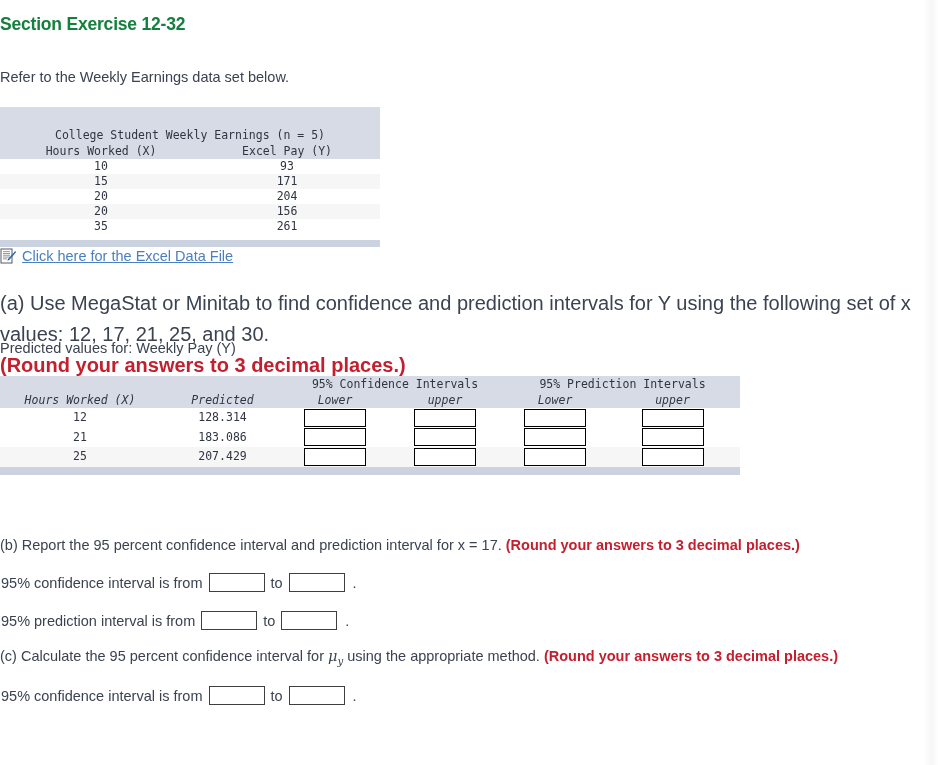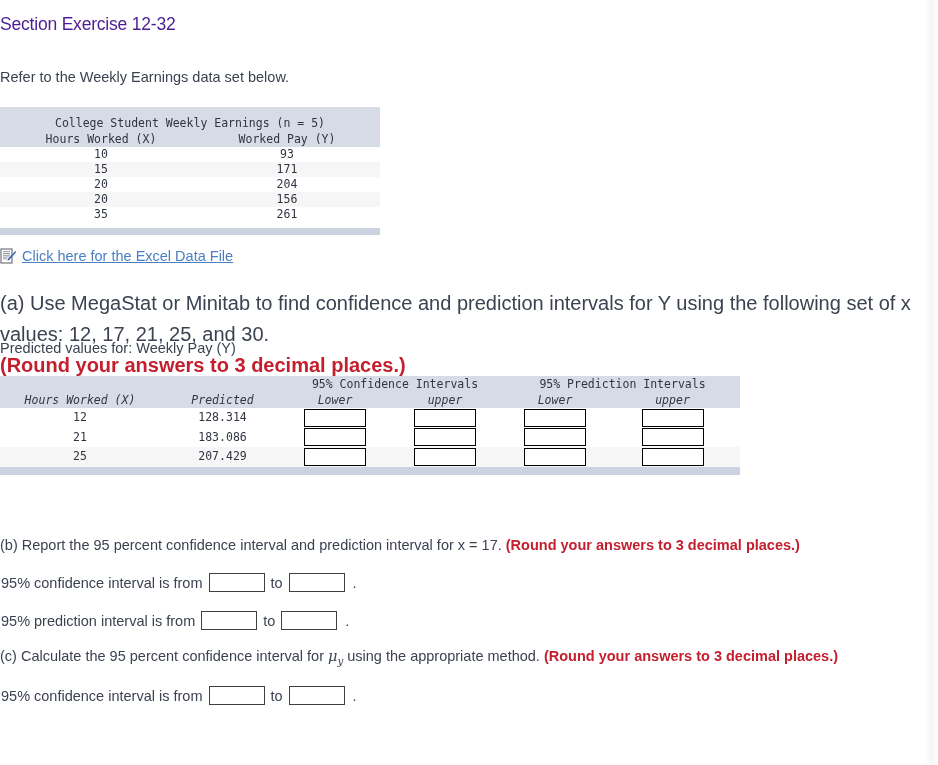--- a/index.html
+++ b/index.html
@@ -33,23 +33,23 @@
     background: linear-gradient(to right, rgba(0,0,0,0) 0%, rgba(0,0,0,0.035) 55%, rgba(0,0,0,0.0) 100%);
     pointer-events: none;
   }
 
   h1.title {
     position: absolute;
     left: 0px;
     top: 14px;
     margin: 0;
     font-size: 17.5px;
-    font-weight: normal;
+    font-weight: bold;
     letter-spacing: -0.2px;
-    color: #4c1d95;
+    color: #15803d;
   }
 
   .intro {
     position: absolute;
     left: 0px;
     top: 69px;
     font-size: 14.5px;
     color: #3b4250;
   }
 
@@ -68,21 +68,21 @@
     padding: 0;
     height: 15px;
     line-height: 15px;
     font-weight: normal;
   }
   .dataset-table .hdr-band {
     background: #d7dbe6;
   }
   .dataset-table .title-cell {
     text-align: center;
-    padding-top: 8px;
+    padding-top: 20px;
     height: 17px;
     line-height: 17px;
   }
   .dataset-table .col-x {
     width: 190px;
     text-align: center;
     padding-left: 8px;
   }
   .dataset-table .col-y {
     width: 190px;
@@ -260,21 +260,21 @@
 
   <div class="intro">Refer to the Weekly Earnings data set below.</div>
 
   <table class="dataset-table">
     <tbody>
       <tr class="hdr-band">
         <td class="title-cell" colspan="2">College Student Weekly Earnings (n = 5)</td>
       </tr>
       <tr class="hdr-band">
         <td class="col-x">Hours Worked (X)</td>
-        <td class="col-y">Worked Pay (Y)</td>
+        <td class="col-y">Excel Pay (Y)</td>
       </tr>
       <tr class="odd">
         <td class="col-x">10</td>
         <td class="col-y">93</td>
       </tr>
       <tr class="even">
         <td class="col-x">15</td>
         <td class="col-y">171</td>
       </tr>
       <tr class="odd">

